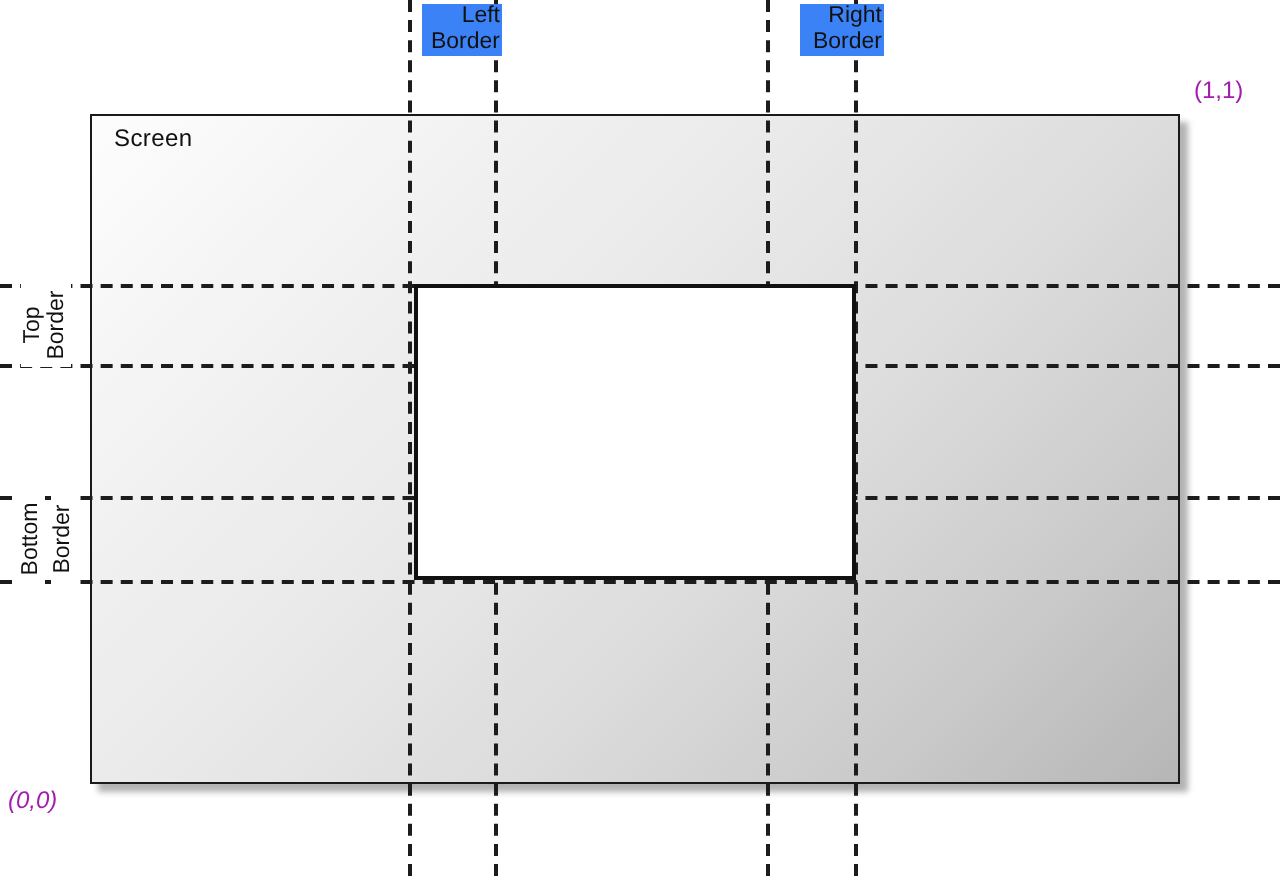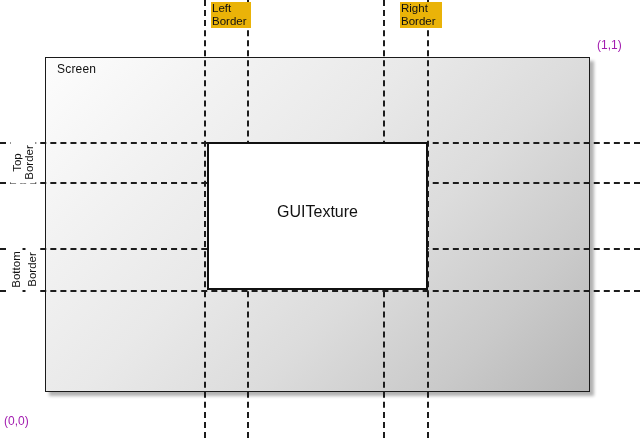--- a/index.html
+++ b/index.html
@@ -83,23 +83,23 @@
     height: 0;
     border-top: 2px dashed #1c1c1c;
   }
 
   
   .top-label {
     position: absolute;
     font-size: 11.5px;
     line-height: 13px;
     color: #111111;
-    text-align: left;
+    text-align: right;
     white-space: nowrap;
-    background: #eab308;
+    background: #3b82f6;
     padding: 0 1px;
   }
   .side-label {
     position: absolute;
     font-size: 11.5px;
     line-height: 13px;
     color: #111111;
     white-space: nowrap;
     background: #ffffff;
     transform: rotate(-90deg);
@@ -108,42 +108,41 @@
   }
 
   
   .coord {
     position: absolute;
     font-size: 12px;
     color: #a21caf;
     white-space: nowrap;
   }
   .coord-tr { left: 597px; top: 38px; }
-  .coord-bl { left: 4px;  top: 414px; }
+  .coord-bl { left: 4px;  top: 393px; font-style: italic; }
 </style>
 </head>
 <body>
 
 <div id="diagram">
 
   <div class="screen-rect"></div>
   <div class="screen-label">Screen</div>
 
   <div class="vline" style="left:204px"></div>
   <div class="vline" style="left:247px"></div>
   <div class="vline" style="left:383px"></div>
   <div class="vline" style="left:427px"></div>
 
   <div class="hline" style="top:142px"></div>
   <div class="hline" style="top:182px"></div>
   <div class="hline" style="top:248px"></div>
   <div class="hline" style="top:290px"></div>
 
   <div class="texture-rect"></div>
-  <div class="texture-label">GUITexture</div>
 
   <div class="top-label" style="left:211px; top:2px; width:38px;">
     <div>Left</div>
     <div>Border</div>
   </div>
 
   <div class="top-label" style="left:388px; top:2px; width:40px;margin-left:12px;">
     <div>Right</div>
     <div>Border</div>
   </div>

